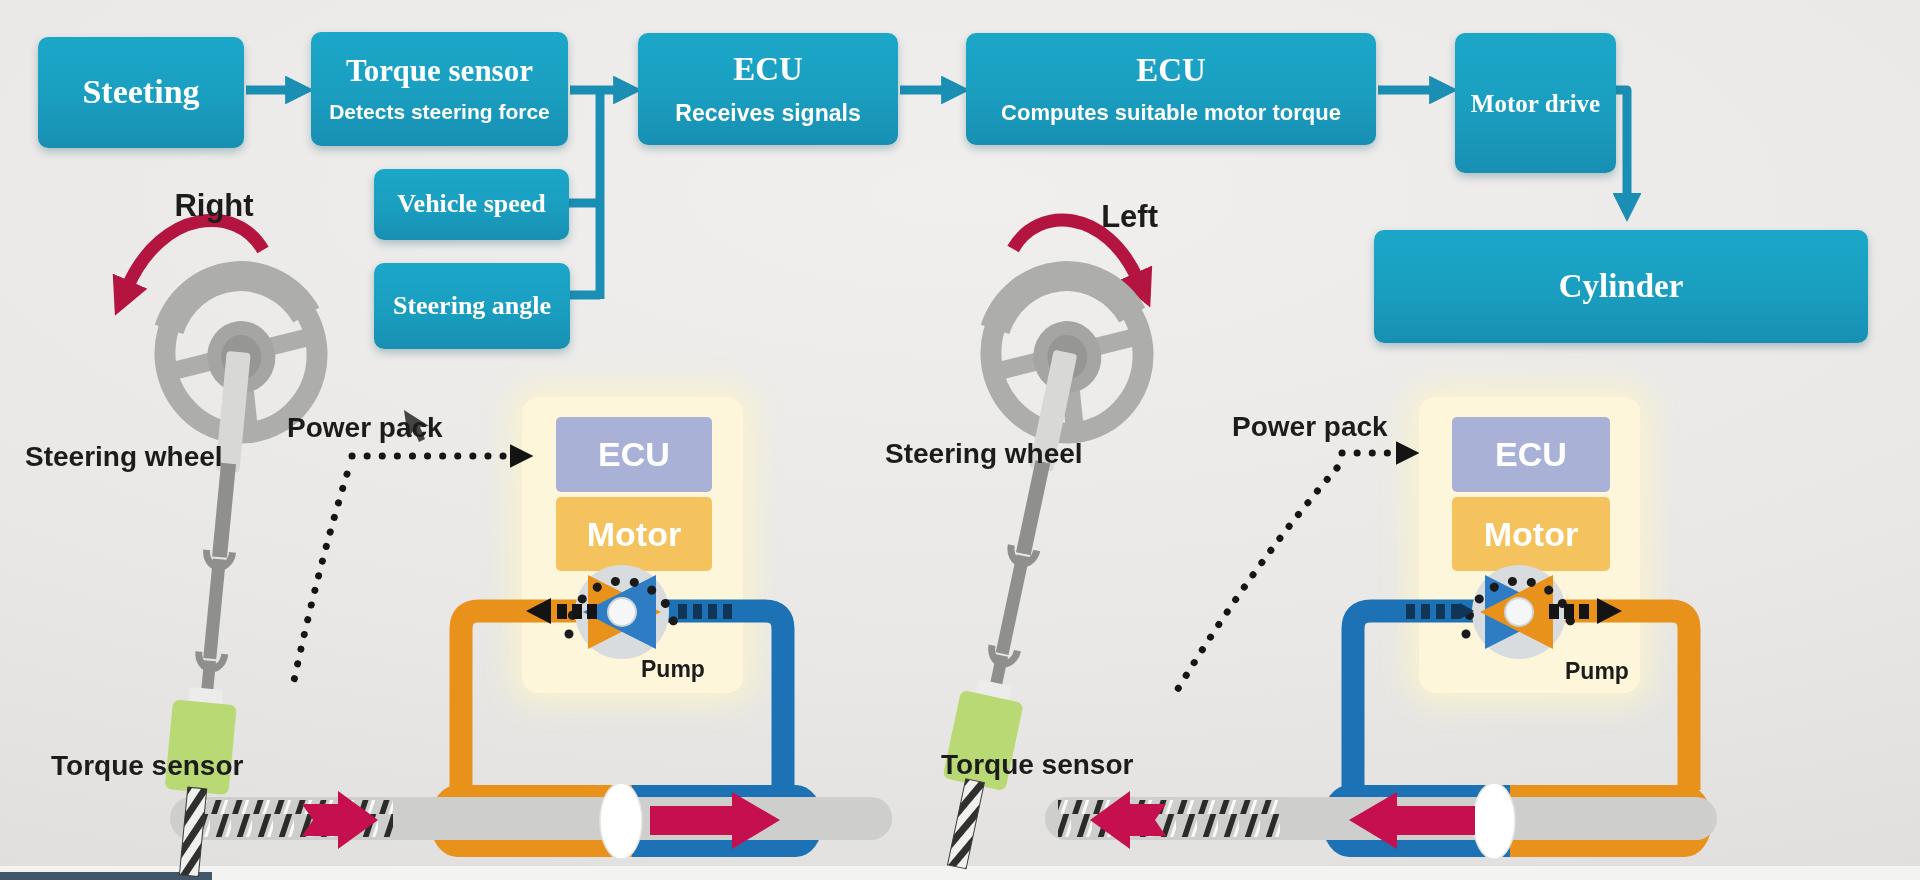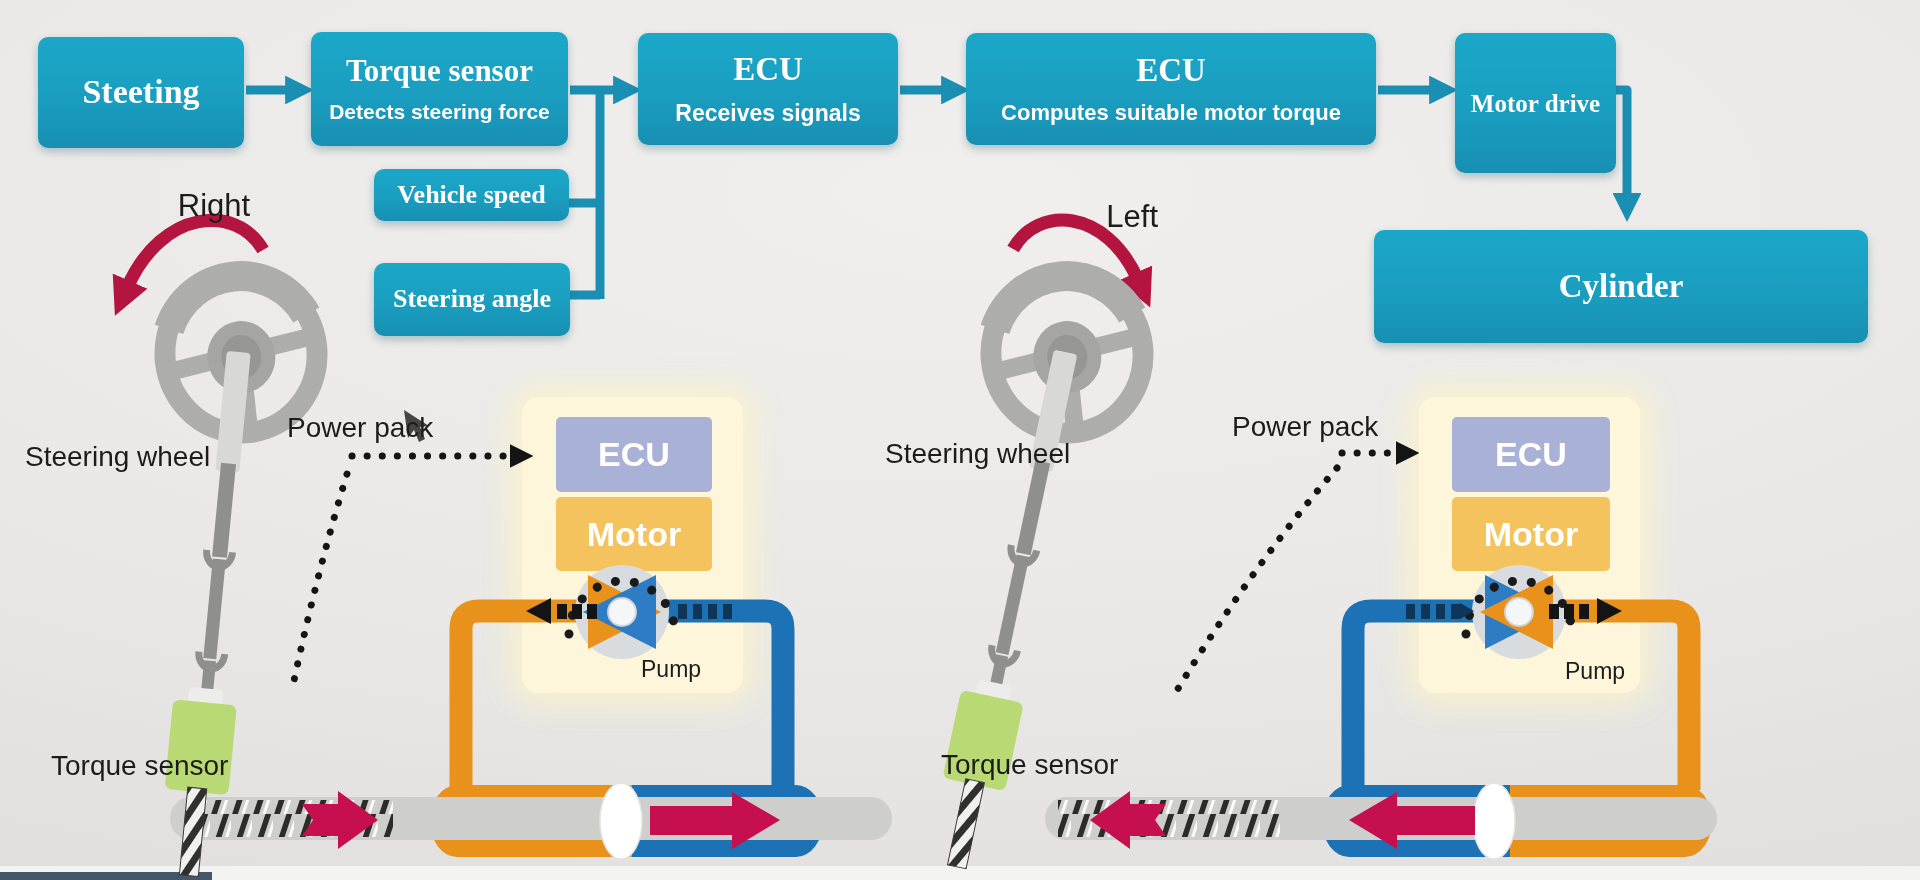--- a/index.html
+++ b/index.html
@@ -10,21 +10,21 @@
   }
   #shapes{position:absolute;left:0;top:0;z-index:2;pointer-events:none;}
   .box{
     position:absolute;z-index:3;display:flex;flex-direction:column;align-items:center;justify-content:center;
     background:linear-gradient(180deg,#1ba7c8 0%,#1a9ec0 55%,#178fb2 100%);
     color:#fff;border-radius:10px;text-align:center;font-weight:bold;
     box-shadow:0 4px 9px rgba(25,85,105,.30);
   }
   .bt{line-height:1.08;font-family:Liberation Serif, serif;}
   .bs{line-height:1.15;margin-top:12px;}
-  .lbl{position:absolute;z-index:3;color:#1c1c1a;font-weight:normal;white-space:nowrap;}
+  .lbl{position:absolute;z-index:3;color:#1c1c1a;font-weight:bold;white-space:nowrap;}
   .panel{position:absolute;z-index:1;background:#fdf6da;border-radius:16px;
          box-shadow:0 0 30px 12px rgba(250,242,205,.9);}
   .pod{position:absolute;z-index:1;display:flex;align-items:center;justify-content:center;
        color:#fff;font-weight:bold;border-radius:5px;font-size:34px;}
   .pod-ecu{background:#a9b2d6;}
   .pod-motor{background:#f5c35e;}
   .bottom-strip{position:absolute;z-index:0;left:0;top:866px;width:1920px;height:14px;background:#f3f3f1;}
   .corner-sliver{position:absolute;z-index:0;left:0;top:872px;width:212px;height:8px;background:#44566a;}
 </style>
 </head>
@@ -209,25 +209,25 @@
   </div>
 
   <div class="box" style="left:1455px;top:33px;width:161px;height:140px">
     <div class="bt" style="font-size:25px">Motor drive</div>
   </div>
 
   <div class="box" style="left:1374px;top:230px;width:494px;height:113px">
     <div class="bt" style="font-size:33px">Cylinder</div>
   </div>
 
-  <div class="box" style="left:374px;top:169px;width:195px;height:52px">
+  <div class="box" style="left:374px;top:169px;width:195px;height:71px">
     <div class="bt" style="font-size:26px">Vehicle speed</div>
   </div>
 
-  <div class="box" style="left:374px;top:263px;width:196px;height:73px">
+  <div class="box" style="left:374px;top:263px;width:196px;height:86px">
     <div class="bt" style="font-size:26px">Steering angle</div>
   </div>
 
   <div class="lbl" style="left:158px;top:188px;width:112px;text-align:center;font-size:31px">Right</div>
   <div class="lbl" style="left:1042px;top:199px;width:116px;text-align:right;font-size:31px">Left</div>
 
   <div class="lbl" style="left:25px;top:441px;font-size:28px">Steering wheel</div>
   <div class="lbl" style="left:885px;top:438px;font-size:28px">Steering wheel</div>
 
   <div class="lbl" style="left:287px;top:412px;font-size:28px">Power pack</div>

